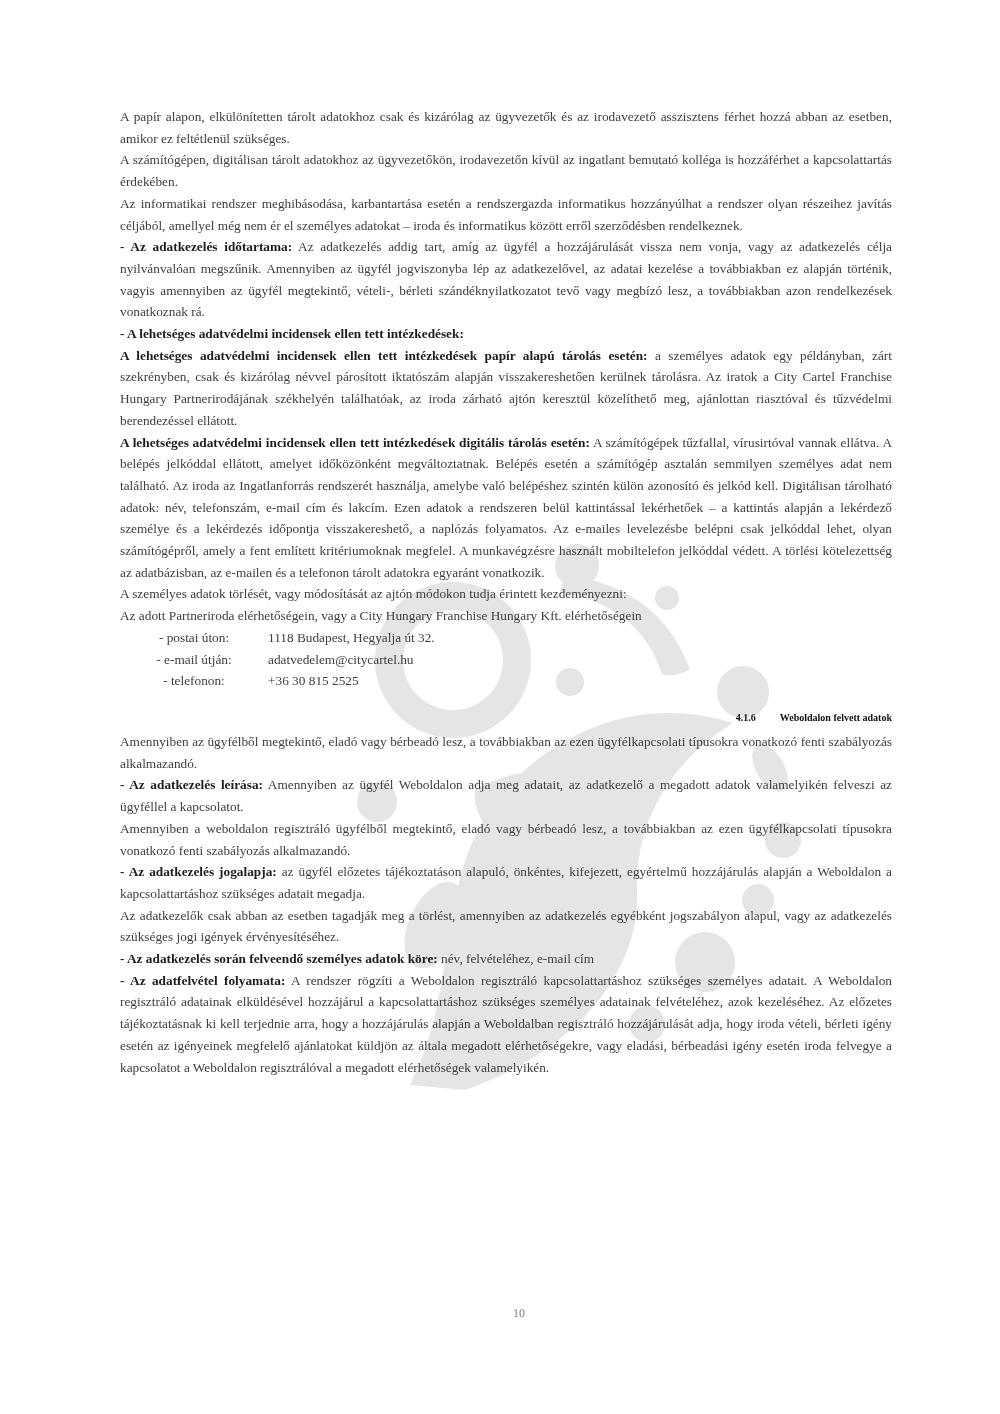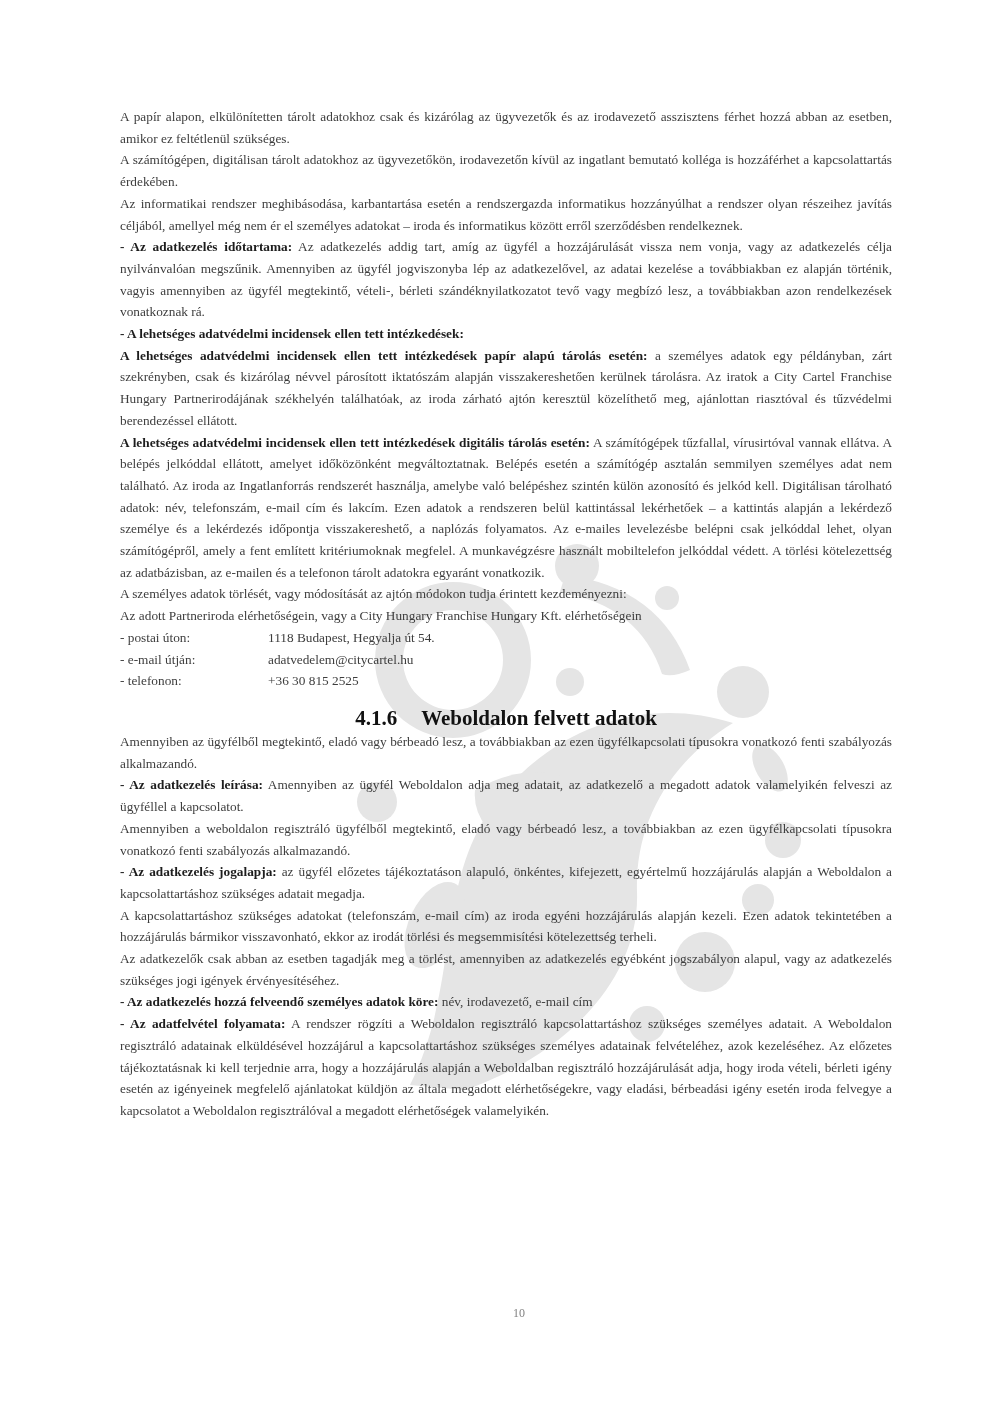--- a/index.html
+++ b/index.html
@@ -10,25 +10,25 @@
   .watermark {
     position:absolute; left:315px; top:540px; width:520px; height:570px;
     z-index:0; pointer-events:none;
   }
   .content {
     position:absolute; left:120px; top:106px; width:772px; z-index:1;
     color:#3d3d3d; font-size:13.3px; line-height:21.7px; text-align:justify;
   }
   .content p { margin:0; }
   .content b, .content .lead { color:#1d1d1d; font-weight:bold;margin-top:40px; }
-  .contact-row { display:flex; text-align:left; }
+  .contact-row { display:flex; text-align:center; }
   .contact-label { width:148px; flex:none; }
   .section-heading {
-    font-size:21px; font-weight:bold; color:#111111;
-    margin:15px 0 2px 0; text-align:center; line-height:22px;
+    font-size:10px; font-weight:bold; color:#111111;
+    margin:15px 0 2px 0; text-align:right; line-height:22px;
   }
   .section-heading .num { display:inline-block; margin-right:24px; }
   .pagenum {
     position:absolute; left:0; right:0; top:1306px; z-index:1;
     text-align:center; color:#828282; font-size:12px;
   }
 </style>
 </head>
 <body>
 
@@ -61,41 +61,40 @@
     <p><span>Az informatikai rendszer meghibásodása, karbantartása esetén a rendszergazda informatikus hozzányúlhat a rendszer olyan részeihez javítás céljából, amellyel még nem ér el személyes adatokat – iroda és informatikus között erről szerződésben rendelkeznek.</span></p>
     <p><b>- Az adatkezelés időtartama:</b> <span>Az adatkezelés addig tart, amíg az ügyfél a hozzájárulását vissza nem vonja, vagy az adatkezelés célja nyilvánvalóan megszűnik. Amennyiben az ügyfél jogviszonyba lép az adatkezelővel, az adatai kezelése a továbbiakban ez alapján történik, vagyis amennyiben az ügyfél megtekintő, vételi-, bérleti szándéknyilatkozatot tevő vagy megbízó lesz, a továbbiakban azon rendelkezések vonatkoznak rá.</span></p>
     <p><b>- A lehetséges adatvédelmi incidensek ellen tett intézkedések:</b></p>
     <p><b>A lehetséges adatvédelmi incidensek ellen tett intézkedések papír alapú tárolás esetén:</b> <span>a személyes adatok egy példányban, zárt szekrényben, csak és kizárólag névvel párosított iktatószám alapján visszakereshetően kerülnek tárolásra. Az iratok a City Cartel Franchise Hungary Partnerirodájának székhelyén találhatóak, az iroda zárható ajtón keresztül közelíthető meg, ajánlottan riasztóval és tűzvédelmi berendezéssel ellátott.</span></p>
     <p><b>A lehetséges adatvédelmi incidensek ellen tett intézkedések digitális tárolás esetén:</b> <span>A számítógépek tűzfallal, vírusirtóval vannak ellátva. A belépés jelkóddal ellátott, amelyet időközönként megváltoztatnak. Belépés esetén a számítógép asztalán semmilyen személyes adat nem található. Az iroda az Ingatlanforrás rendszerét használja, amelybe való belépéshez szintén külön azonosító és jelkód kell. Digitálisan tárolható adatok: név, telefonszám, e-mail cím és lakcím. Ezen adatok a rendszeren belül kattintással lekérhetőek – a kattintás alapján a lekérdező személye és a lekérdezés időpontja visszakereshető, a naplózás folyamatos. Az e-mailes levelezésbe belépni csak jelkóddal lehet, olyan számítógépről, amely a fent említett kritériumoknak megfelel. A munkavégzésre használt mobiltelefon jelkóddal védett. A törlési kötelezettség az adatbázisban, az e-mailen és a telefonon tárolt adatokra egyaránt vonatkozik.</span></p>
     <p><span>A személyes adatok törlését, vagy módosítását az ajtón módokon tudja érintett kezdeményezni:</span></p>
     <p><span>Az adott Partneriroda elérhetőségein, vagy a City Hungary Franchise Hungary Kft. elérhetőségein</span></p>
 
     <div class="contact-row">
       <span class="contact-label">- postai úton:</span>
-      <span class="contact-value">1118 Budapest, Hegyalja út 54.</span>
+      <span class="contact-value">1118 Budapest, Hegyalja út 32.</span>
     </div>
     <div class="contact-row">
       <span class="contact-label">- e-mail útján:</span>
       <span class="contact-value">adatvedelem@citycartel.hu</span>
     </div>
     <div class="contact-row">
       <span class="contact-label">- telefonon:</span>
       <span class="contact-value">+36 30 815 2525</span>
     </div>
 
     <div class="section-heading">
       <span class="num">4.1.6</span><span>Weboldalon felvett adatok</span>
     </div>
 
     <p><span>Amennyiben az ügyfélből megtekintő, eladó vagy bérbeadó lesz, a továbbiakban az ezen ügyfélkapcsolati típusokra vonatkozó fenti szabályozás alkalmazandó.</span></p>
     <p><b>- Az adatkezelés leírása:</b> <span>Amennyiben az ügyfél Weboldalon adja meg adatait, az adatkezelő a megadott adatok valamelyikén felveszi az ügyféllel a kapcsolatot.</span></p>
     <p><span>Amennyiben a weboldalon regisztráló ügyfélből megtekintő, eladó vagy bérbeadó lesz, a továbbiakban az ezen ügyfélkapcsolati típusokra vonatkozó fenti szabályozás alkalmazandó.</span></p>
     <p><b>- Az adatkezelés jogalapja:</b> <span>az ügyfél előzetes tájékoztatáson alapuló, önkéntes, kifejezett, egyértelmű hozzájárulás alapján a Weboldalon a kapcsolattartáshoz szükséges adatait megadja.</span></p>
-    <p><span>A kapcsolattartáshoz szükséges adatokat (telefonszám, e-mail cím) az iroda egyéni hozzájárulás alapján kezeli. Ezen adatok tekintetében a hozzájárulás bármikor visszavonható, ekkor az irodát törlési és megsemmisítési kötelezettség terheli.</span></p>
     <p><span>Az adatkezelők csak abban az esetben tagadják meg a törlést, amennyiben az adatkezelés egyébként jogszabályon alapul, vagy az adatkezelés szükséges jogi igények érvényesítéséhez.</span></p>
-    <p><b>- Az adatkezelés hozzá felveendő személyes adatok köre:</b> <span>név, irodavezető, e-mail cím</span></p>
+    <p><b>- Az adatkezelés során felveendő személyes adatok köre:</b> <span>név, felvételéhez, e-mail cím</span></p>
     <p><b>- Az adatfelvétel folyamata:</b> <span>A rendszer rögzíti a Weboldalon regisztráló kapcsolattartáshoz szükséges személyes adatait. A Weboldalon regisztráló adatainak elküldésével hozzájárul a kapcsolattartáshoz szükséges személyes adatainak felvételéhez, azok kezeléséhez. Az előzetes tájékoztatásnak ki kell terjednie arra, hogy a hozzájárulás alapján a Weboldalban regisztráló hozzájárulását adja, hogy iroda vételi, bérleti igény esetén az igényeinek megfelelő ajánlatokat küldjön az általa megadott elérhetőségekre, vagy eladási, bérbeadási igény esetén iroda felvegye a kapcsolatot a Weboldalon regisztrálóval a megadott elérhetőségek valamelyikén.</span></p>
 
   </div>
 
   <div class="pagenum">10</div>
 
 </div>
 
 </body></html>

